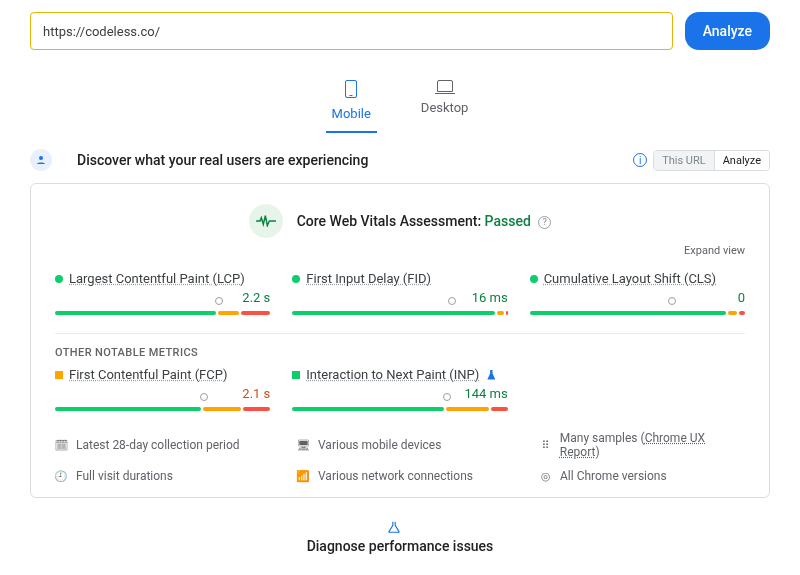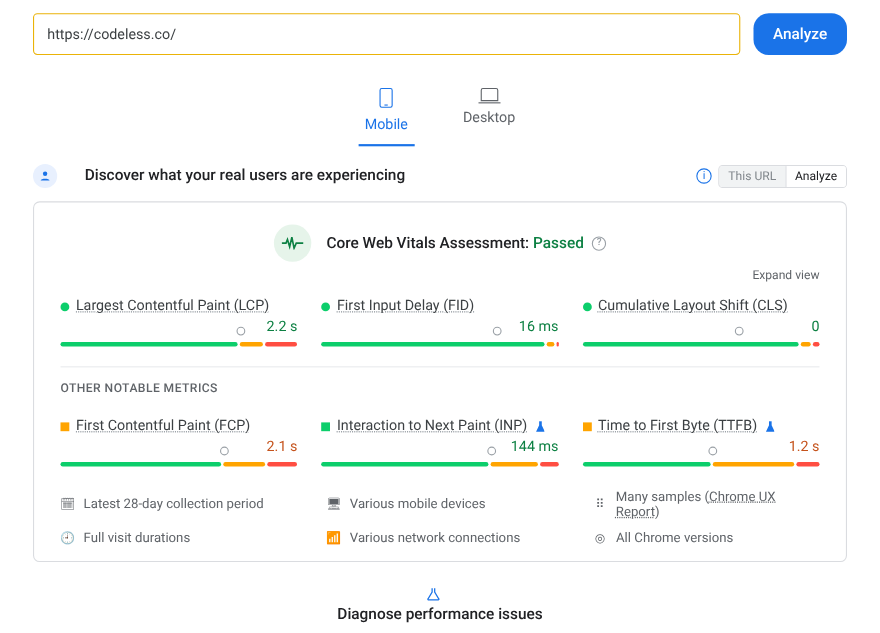--- a/index.html
+++ b/index.html
@@ -165,21 +165,21 @@
             <span class="g" style="width:93%"></span>
             <span class="o" style="width:4%"></span>
             <span class="r" style="width:3%"></span>
           </div>
       </div>
     </div>
 
     <div class="divider"></div>
     <div class="subhead">OTHER NOTABLE METRICS</div>
 
-    <div class="metrics-grid" style="margin-top:21px">
+    <div class="metrics-grid" style="margin-top:8px">
       <div class="metric">
         <div class="metric-head">
             <span class="sq orange"></span>
             <span class="metric-name">First Contentful Paint (FCP)</span>
           </div>
         <div class="metric-val orange">2.1 s</div>
         <div class="marker-row">
             <span class="marker" style="left:69%"></span>
           </div>
         <div class="bar">
@@ -195,36 +195,20 @@
             <span class="flask"></span>
           </div>
         <div class="metric-val green">144 ms</div>
         <div class="marker-row">
             <span class="marker" style="left:72%"></span>
           </div>
         <div class="bar">
             <span class="g" style="width:72%"></span>
             <span class="o" style="width:20%"></span>
             <span class="r" style="width:8%"></span>
-          </div>
-      </div>
-      <div class="metric">
-        <div class="metric-head">
-            <span class="sq orange"></span>
-            <span class="metric-name">Time to First Byte (TTFB)</span>
-            <span class="flask"></span>
-          </div>
-        <div class="metric-val orange">1.2 s</div>
-        <div class="marker-row">
-            <span class="marker" style="left:55%"></span>
-          </div>
-        <div class="bar">
-            <span class="g" style="width:55%"></span>
-            <span class="o" style="width:35%"></span>
-            <span class="r" style="width:10%"></span>
           </div>
       </div>
     </div>
 
     <div class="foot-grid">
       <div class="foot-item">
           <span class="foot-icon">🗓</span>
           <span>Latest 28-day collection period</span>
         </div>
       <div class="foot-item">

